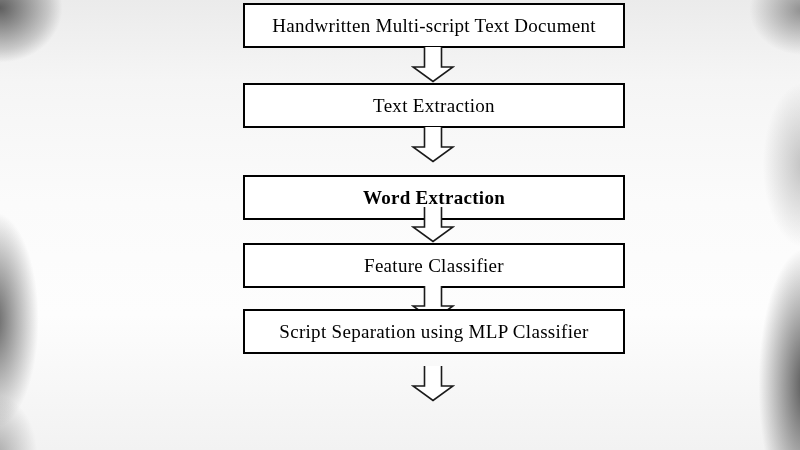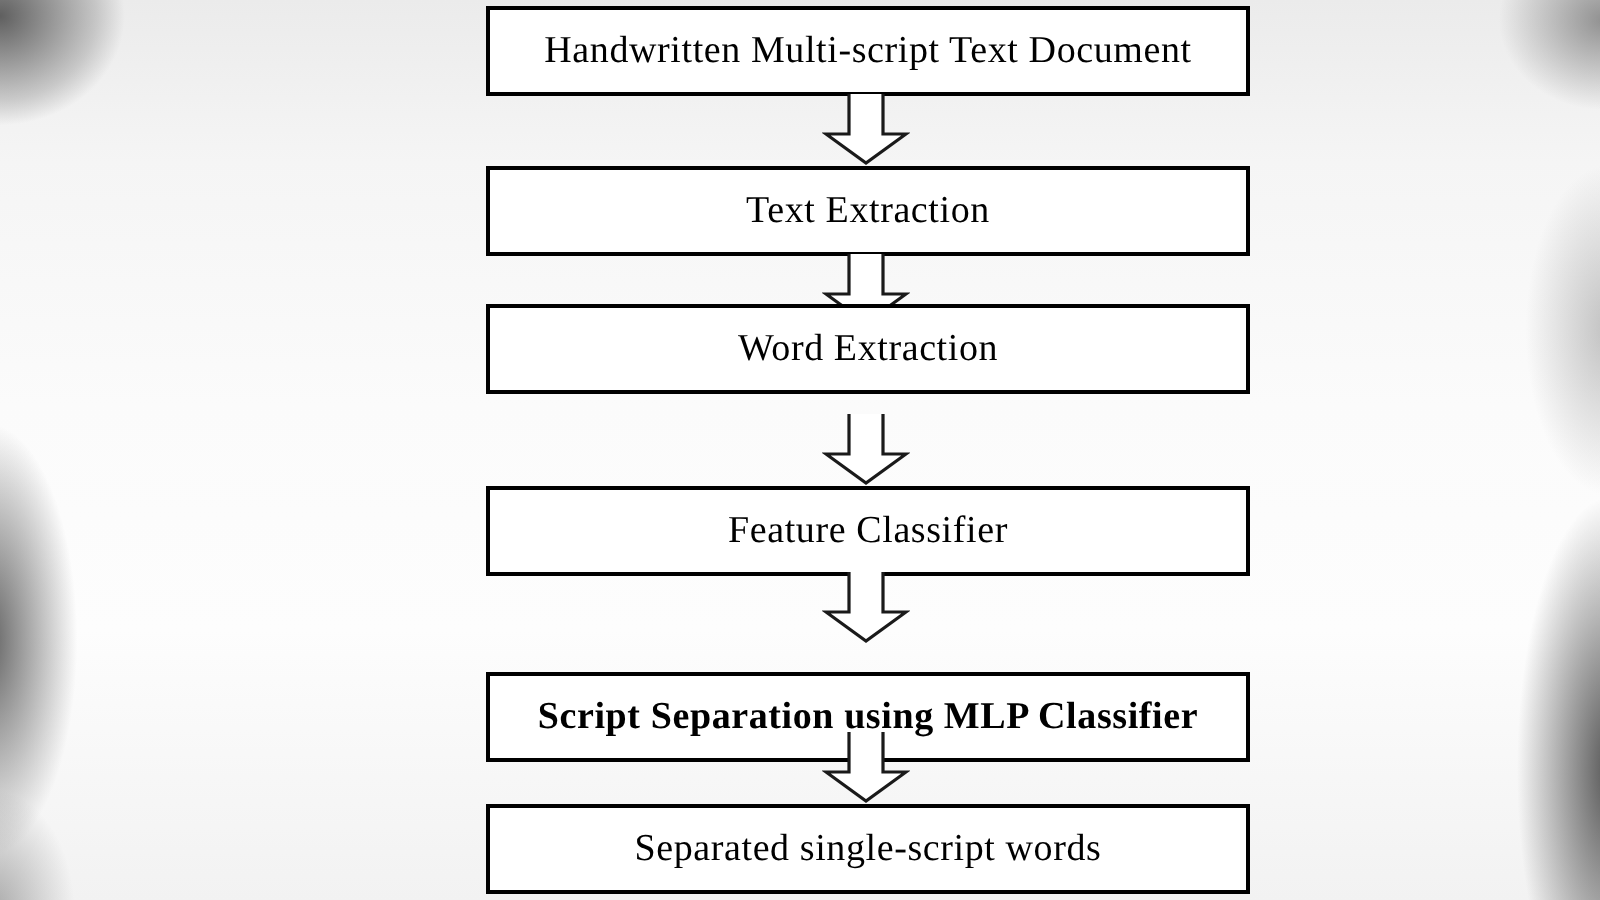--- a/index.html
+++ b/index.html
@@ -37,23 +37,23 @@
     justify-content: center;
     text-align: center;
     font-size: 19px;
     color: #000000;
     letter-spacing: 0.3px;
     line-height: 1;
   }
 
   .b1 { top: 3px; }
   .b2 { top: 83px; }
-  .b3 { top: 152px; }
+  .b3 { top: 175px; font-weight: bold; }
   .b4 { top: 243px; }
-  .b5 { top: 336px; font-weight: bold; }
+  .b5 { top: 309px; }
   .b6 { top: 402px; }
 
   .flow-arrow {
     position: absolute;
     left: 376px;
     width: 44px;
     height: 36px;
   }
   .a1 { top: 47px; }
   .a2 { top: 127px; }
@@ -111,17 +111,14 @@
   <div class="flow-box b5">
     <span>Script Separation using MLP Classifier</span>
   </div>
 
   <div class="flow-arrow a5">
     <svg viewBox="0 0 44 36" xmlns="http://www.w3.org/2000/svg">
       <path d="M13.5 0 L13.5 20 L2 20 L22 34.5 L42 20 L30.5 20 L30.5 0" fill="#ffffff" stroke="#1a1a1a" stroke-width="1.6" stroke-linejoin="miter"></path>
     </svg>
   </div>
 
-  <div class="flow-box b6">
-    <span>Separated single-script words</span>
-  </div>
 
 </div>
 
 </body></html>

